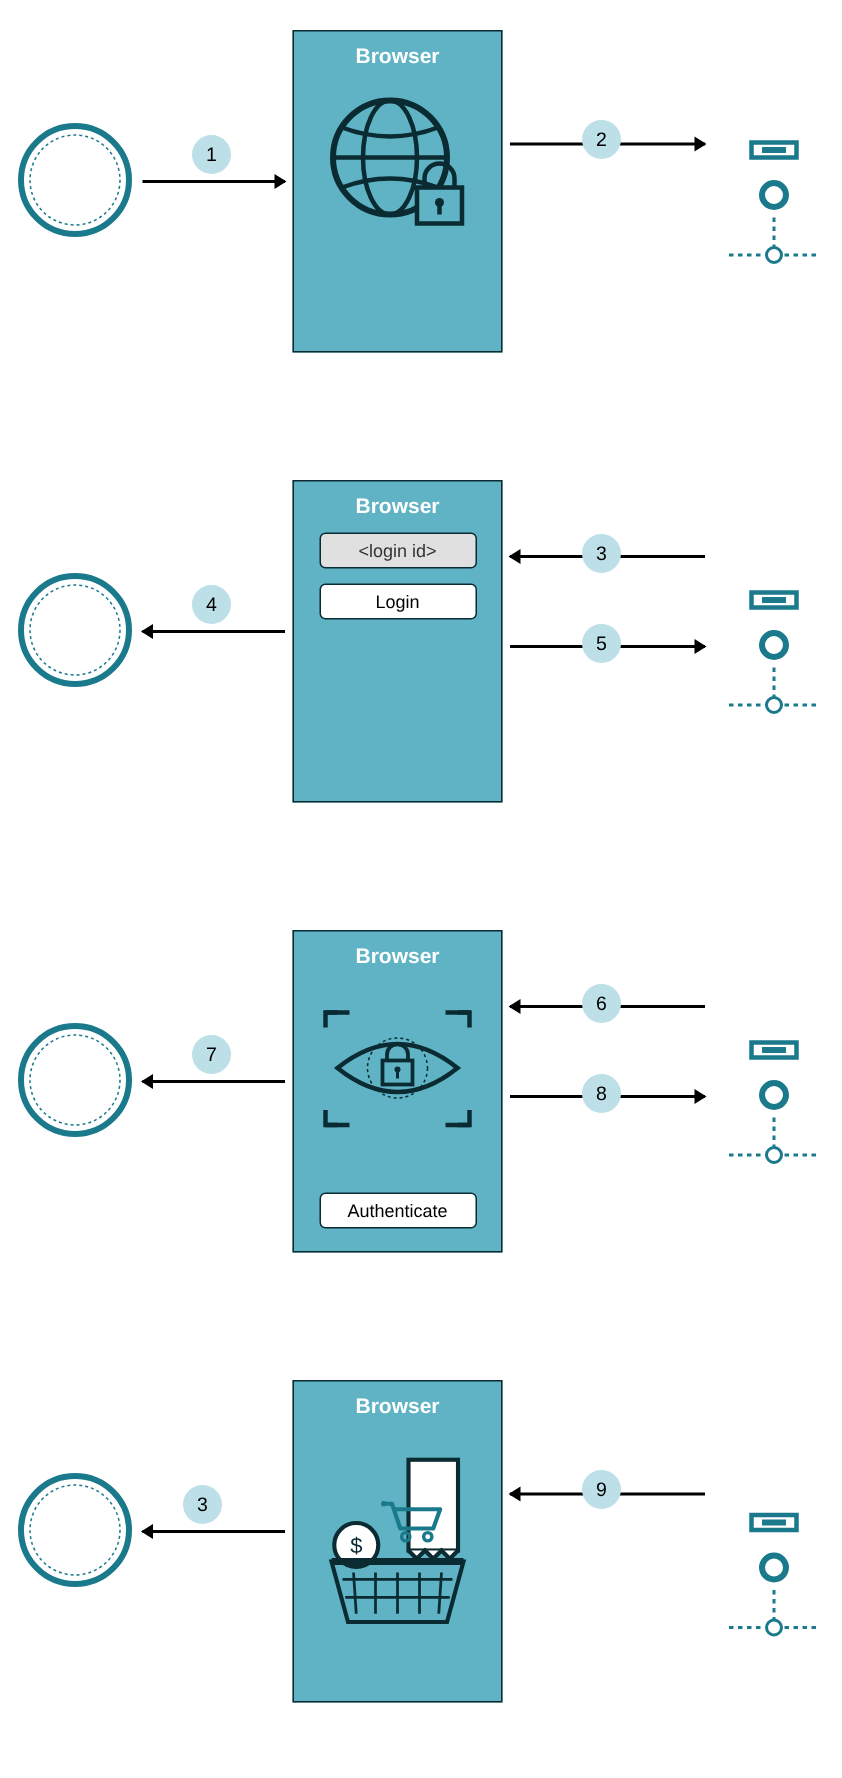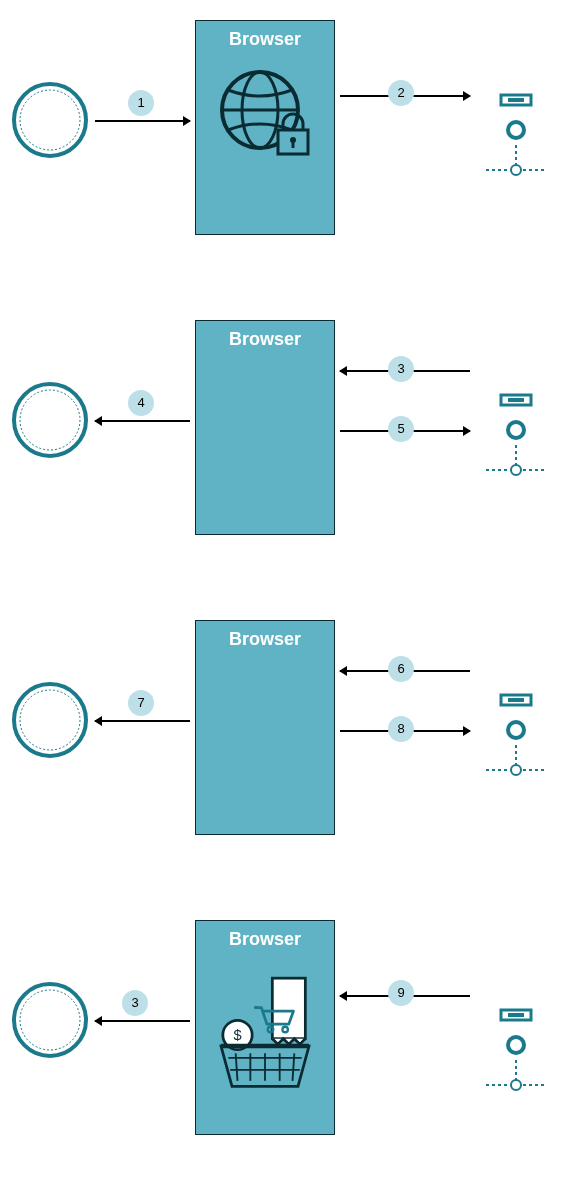--- a/index.html
+++ b/index.html
@@ -30,21 +30,21 @@
     top: 10px;
     width: 140px;
     height: 215px;
     background: #5fb3c4;
     border: 1px solid #0b2b33;
     padding-top: 8px;
   }
   .browser-title {
     color: #fff;
     font-weight: bold;
-    font-size: 18px;
+    font-size: 14px;
     text-align: center;
     margin-bottom: 10px;
   }
   .browser-body {
     display: flex;
     flex-direction: column;
     align-items: center;
     gap: 10px;
     padding: 0 10px;
   }
@@ -170,20 +170,24 @@
       <circle cx="40" cy="40" r="36" fill="none" stroke="#1a7a8c" stroke-width="4"></circle>
       <circle cx="40" cy="40" r="30" fill="none" stroke="#1a7a8c" stroke-width="1" stroke-dasharray="2 2"></circle>
     </svg>
   </div>
 
   <div class="arrow left" style="left:95px; top:110px; width:95px"></div>
   <div class="step-badge" style="left:128px; top:80px">4</div>
 
   <div class="browser-box">
     <div class="browser-title">Browser</div>
+    <div class="browser-body">
+      <div class="ui-field">&lt;login id&gt;</div>
+      <div class="ui-button">Login</div>
+    </div>
   </div>
 
   <div class="arrow left" style="left:340px; top:60px; width:130px"></div>
   <div class="step-badge" style="left:388px; top:46px">3</div>
 
   <div class="arrow right" style="left:340px; top:120px; width:130px"></div>
   <div class="step-badge" style="left:388px; top:106px">5</div>
 
   <div class="server-icon" style="top:80px">
     <svg viewBox="0 0 70 110">
@@ -204,20 +208,38 @@
       <circle cx="40" cy="40" r="36" fill="none" stroke="#1a7a8c" stroke-width="4"></circle>
       <circle cx="40" cy="40" r="30" fill="none" stroke="#1a7a8c" stroke-width="1" stroke-dasharray="2 2"></circle>
     </svg>
   </div>
 
   <div class="arrow left" style="left:95px; top:110px; width:95px"></div>
   <div class="step-badge" style="left:128px; top:80px">7</div>
 
   <div class="browser-box">
     <div class="browser-title">Browser</div>
+    <div class="browser-body">
+      <div class="placeholder-eye" style="height:130px">
+        <svg viewBox="0 0 110 130" width="110" height="130">
+
+          <path d="M15 20 h-8 v10 M95 20 h8 v10 M15 95 h-8 v-10 M95 95 h8 v-10" fill="none" stroke="#0b2b33" stroke-width="3"></path>
+          <path d="M7 20 h16 M103 20 h-16 M7 95 h16 M103 95 h-16" fill="none" stroke="#0b2b33" stroke-width="3"></path>
+
+          <path d="M15 57 Q55 25 95 57 Q55 89 15 57 Z" fill="none" stroke="#0b2b33" stroke-width="3"></path>
+          <ellipse cx="55" cy="57" rx="20" ry="20" fill="none" stroke="#0b2b33" stroke-width="1" stroke-dasharray="2 2"></ellipse>
+
+          <rect x="45" y="52" width="20" height="16" fill="none" stroke="#0b2b33" stroke-width="2.5"></rect>
+          <path d="M48 52 v-4 a7 7 0 0 1 14 0 v4" fill="none" stroke="#0b2b33" stroke-width="2.5"></path>
+          <circle cx="55" cy="58" r="2" fill="#0b2b33"></circle>
+          <line x1="55" y1="58" x2="55" y2="64" stroke="#0b2b33" stroke-width="2"></line>
+        </svg>
+      </div>
+      <div class="ui-button">Authenticate</div>
+    </div>
   </div>
 
   <div class="arrow left" style="left:340px; top:60px; width:130px"></div>
   <div class="step-badge" style="left:388px; top:46px">6</div>
 
   <div class="arrow right" style="left:340px; top:120px; width:130px"></div>
   <div class="step-badge" style="left:388px; top:106px">8</div>
 
   <div class="server-icon" style="top:80px">
     <svg viewBox="0 0 70 110">

